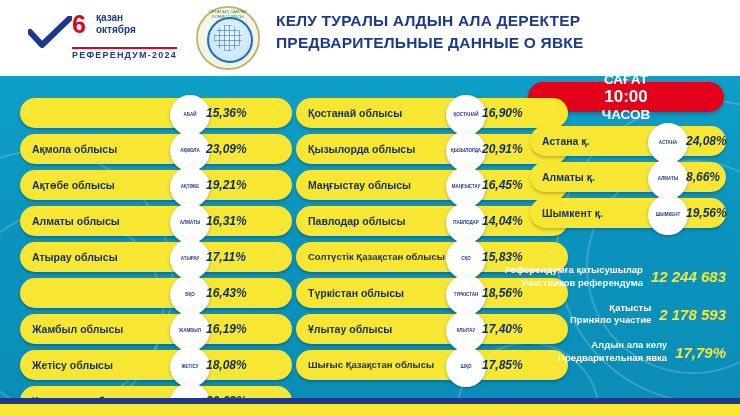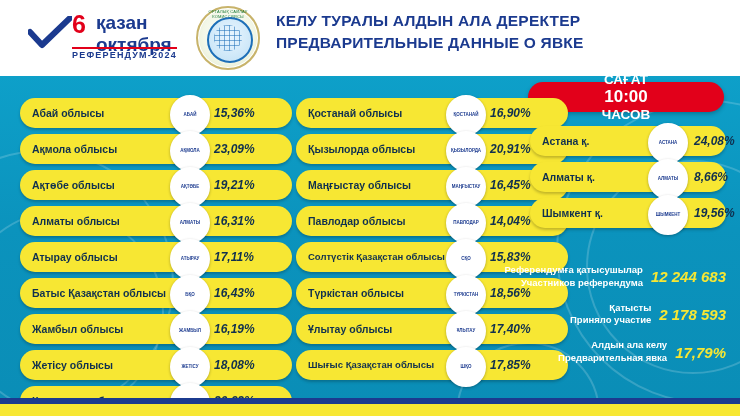--- a/index.html
+++ b/index.html
@@ -25,21 +25,21 @@
     position:absolute;left:276px;top:10px;width:450px;
     color:#1b3a8f;font-weight:bold;font-size:15.5px;line-height:1.45;
     letter-spacing:.2px;
   }
   .banner .title .l2{color:#1b3a8f;}
 
   
   .logo-left{position:absolute;left:28px;top:8px;width:160px;height:62px;}
   .check{position:absolute;left:0;top:8px;width:44px;height:34px;}
   .date-six{position:absolute;left:44px;top:4px;font-size:25px;font-weight:bold;color:#e2001a;line-height:1;}
-  .date-words{position:absolute;left:68px;top:4px;color:#1b3a8f;font-weight:bold;font-size:19px;line-height:1.15;}
+  .date-words{position:absolute;left:68px;top:4px;color:#1b3a8f;font-weight:bold;font-size:10px;line-height:1.15;}
   .ref-line{position:absolute;left:44px;top:42px;color:#1b3a8f;font-size:9px;letter-spacing:1.2px;font-weight:bold;}
   .redline{position:absolute;left:44px;top:39px;width:105px;height:2px;background:#e2001a;}
 
   
   .emblem{position:absolute;left:196px;top:6px;width:60px;height:60px;border-radius:50%;
     background:radial-gradient(circle at 50% 45%,#ffffff 0%,#f3f7e8 55%,#dfe8c8 100%);
     border:2px solid #c8b36a;box-shadow:0 0 0 1px #fff inset;}
   .emblem .ring{position:absolute;left:9px;top:9px;width:42px;height:42px;border-radius:50%;
     border:2px solid #1d6fb8;background:radial-gradient(circle at 50% 40%,#eaf6ff 0%,#bfe0f5 100%);}
   .emblem .grid{position:absolute;left:16px;top:17px;width:28px;height:26px;
@@ -60,21 +60,21 @@
   .col1{left:20px;top:98px;width:272px;}
   .col2{left:296px;top:98px;width:272px;}
   .col3{right:14px;top:126px;width:196px;}
 
   .row{position:relative;height:30px;margin-bottom:6px;}
   .pill{position:absolute;left:0;top:0;height:30px;width:100%;
     background:#f7e733;border-radius:15px;box-shadow:0 2px 3px rgba(0,0,0,.22);}
   .rname{position:absolute;left:12px;top:0;height:30px;line-height:30px;
     font-size:10.5px;font-weight:bold;color:#10304f;white-space:nowrap;}
   .rval{position:absolute;right:12px;top:0;height:38px;line-height:30px;
-    font-size:12px;font-style:italic;font-weight:bold;color:#10304f;margin-left:8px;}
+    font-size:12px;font-style:italic;font-weight:bold;color:#10304f;}
   .coa{position:absolute;top:-3px;width:36px;height:36px;border-radius:50%;
     background:#ffffff;border:2px solid #ffffff;box-shadow:0 1px 3px rgba(0,0,0,.3);
     overflow:hidden;}
   .coa .inner{position:absolute;left:2px;top:2px;right:2px;bottom:2px;border-radius:50%;
     display:flex;align-items:center;justify-content:center;font-size:4.5px;color:#1b3a8f;
     text-align:center;line-height:1.05;font-weight:bold;padding:1px;box-sizing:border-box;}
 
   .c1 .coa{left:150px;}
   .c2 .coa{left:150px;}
   .c3 .coa{left:118px;}
@@ -134,21 +134,20 @@
 
   <div class="clock">
     <span>САҒАТ</span>
     <span class="big">10:00</span>
     <span>ЧАСОВ</span>
   </div>
 
   <div class="col col1 c1">
     <div class="row">
         <div class="pill"></div>
-      <div class="rname">Абай облысы</div>
       <div class="coa">
           <div class="inner">АБАЙ</div>
         </div>
       <div class="rval">15,36%</div>
       </div>
     <div class="row">
         <div class="pill"></div>
       <div class="rname">Ақмола облысы</div>
       <div class="coa">
           <div class="inner">АҚМОЛА</div>
@@ -174,21 +173,20 @@
     <div class="row">
         <div class="pill"></div>
       <div class="rname">Атырау облысы</div>
       <div class="coa">
           <div class="inner">АТЫРАУ</div>
         </div>
       <div class="rval">17,11%</div>
       </div>
     <div class="row">
         <div class="pill"></div>
-      <div class="rname">Батыс Қазақстан облысы</div>
       <div class="coa">
           <div class="inner">БҚО</div>
         </div>
       <div class="rval">16,43%</div>
       </div>
     <div class="row">
         <div class="pill"></div>
       <div class="rname">Жамбыл облысы</div>
       <div class="coa">
           <div class="inner">ЖАМБЫЛ</div>

